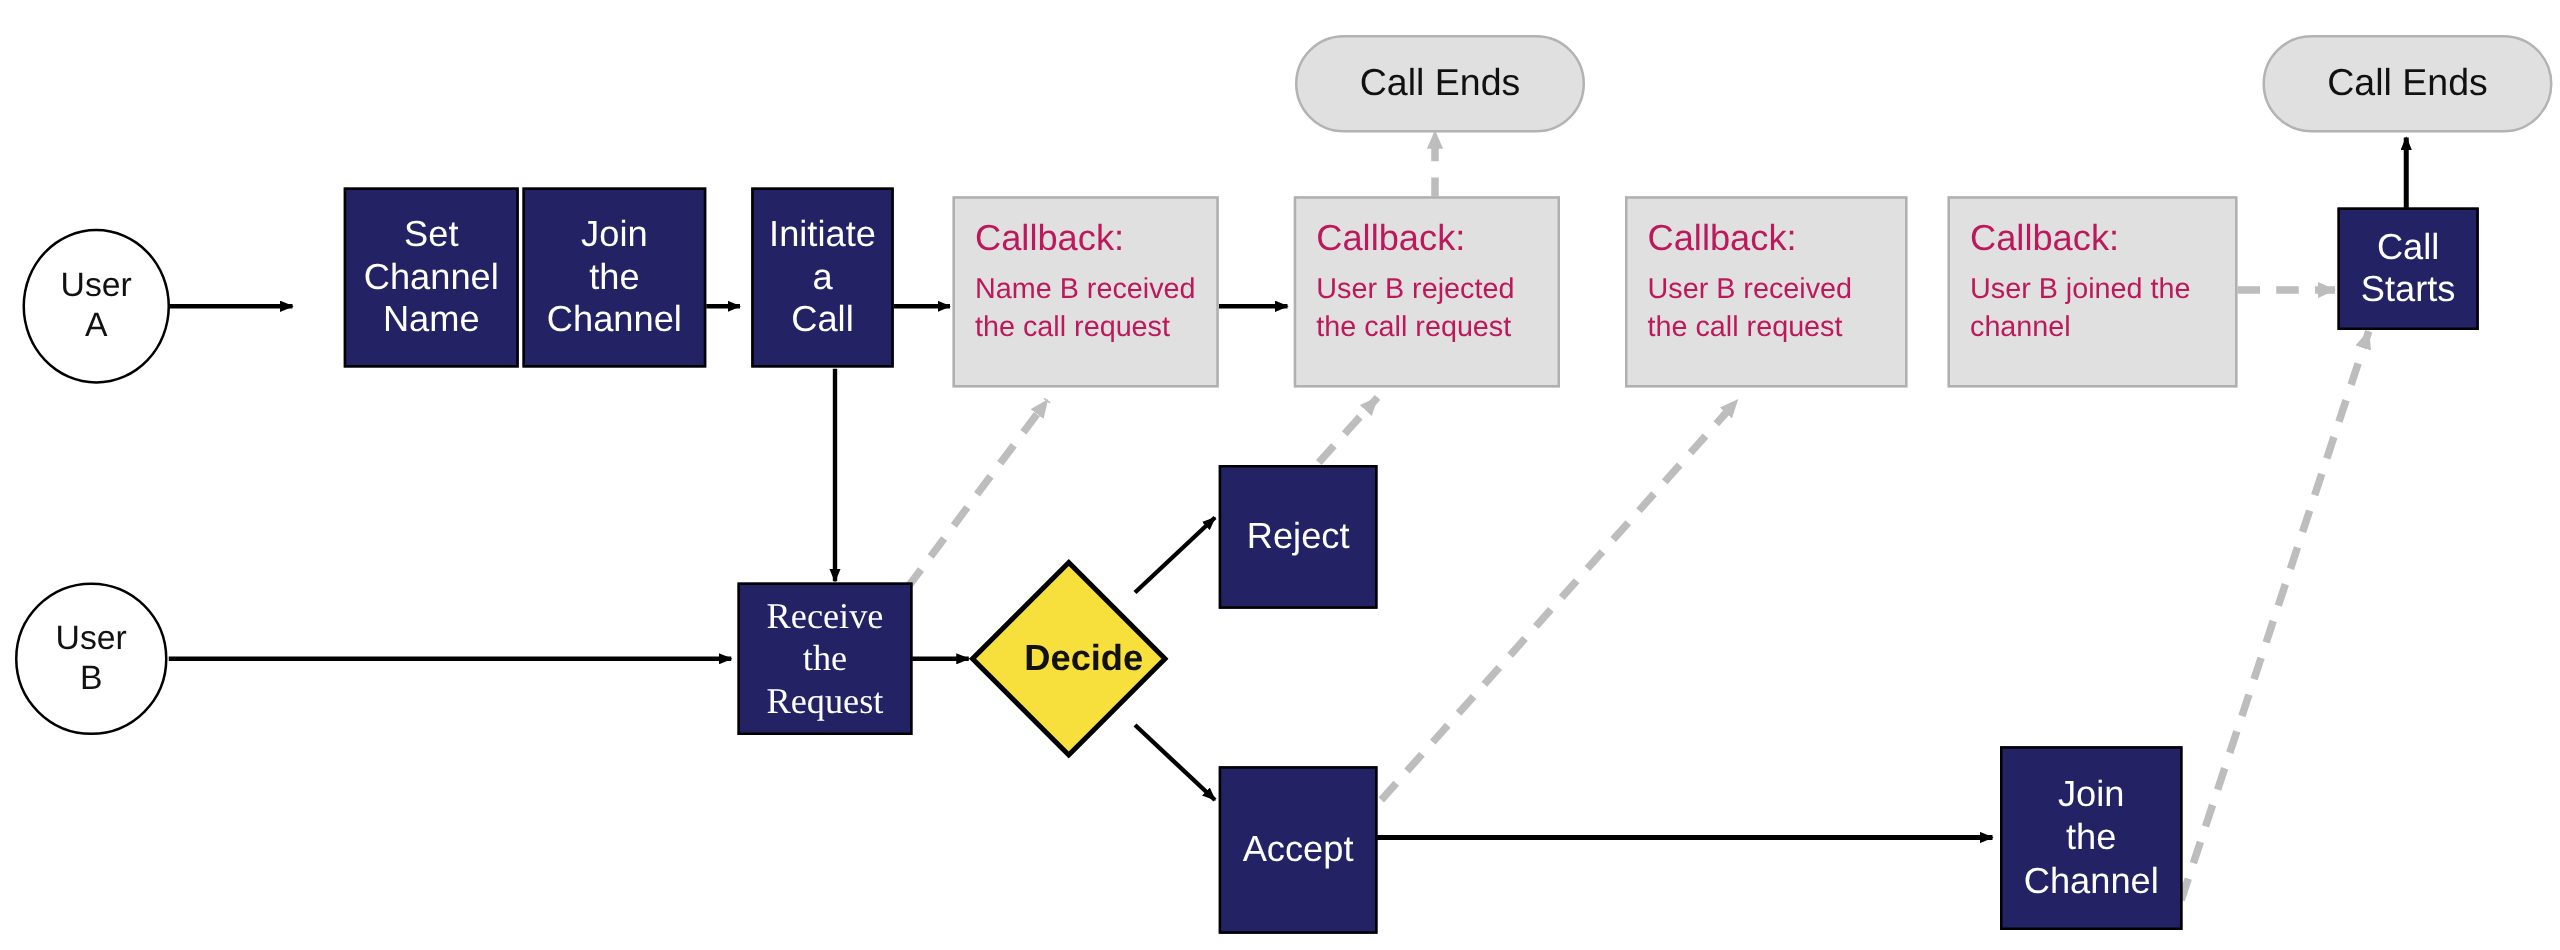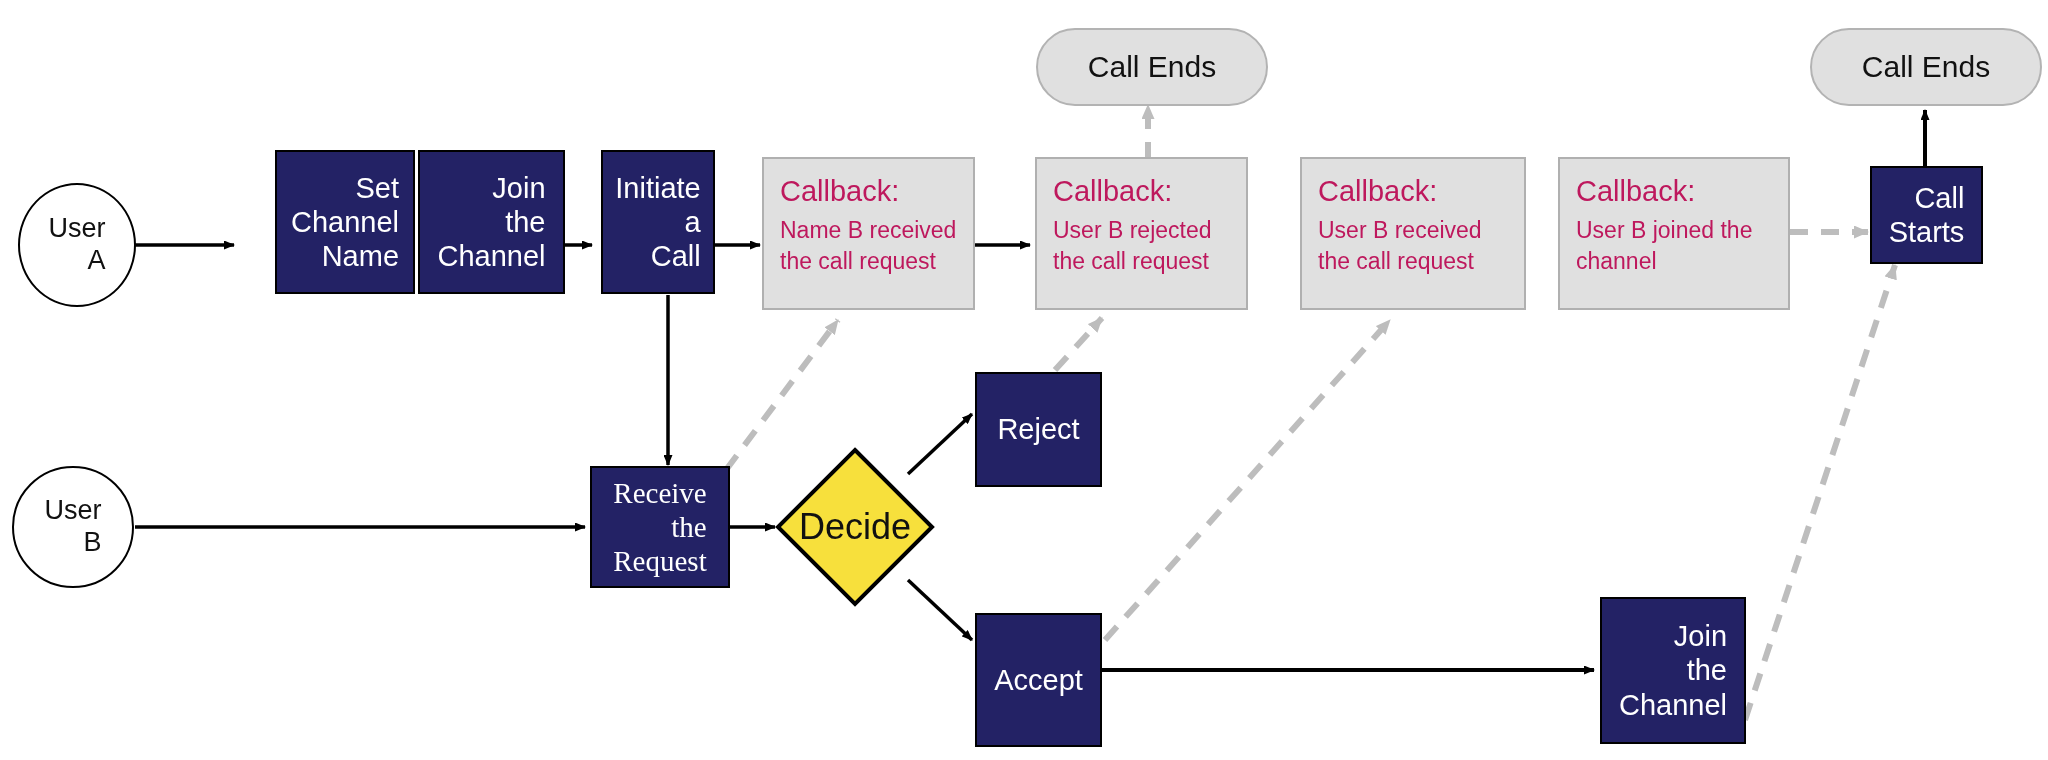--- a/index.html
+++ b/index.html
@@ -1,27 +1,27 @@
 <!DOCTYPE html>
 <html><head>
 <meta charset="utf-8">
 <style>
   html,body{margin:0;padding:0;background:#ffffff;}
   body{width:2048px;height:760px;font-family:"Liberation Sans",sans-serif;overflow:hidden;}
   #stage{position:relative;width:2048px;height:760px;background:#fff;}
   svg.edges{position:absolute;left:0;top:0;width:2048px;height:760px;pointer-events:none;}
-  .node{position:absolute;box-sizing:border-box;display:flex;align-items:center;justify-content:center;text-align:right;line-height:1.18;}
+  .node{position:absolute;box-sizing:border-box;display:flex;align-items:center;justify-content:center;text-align:center;line-height:1.18;}
   .proc{background:#232265;border:2px solid #000000;color:#ffffff;font-size:29px;}
   .note{background:#e0e0e0;border:2px solid #b0b0b0;color:#be185d;display:block;padding:14px 16px 0 16px;text-align:left;}
   .note .hdr{font-size:29px;line-height:1.25;margin-bottom:6px;}
   .note .body{font-size:23px;line-height:1.32;}
   .term{background:#e0e0e0;border:2px solid #b3b3b3;border-radius:60px;color:#111111;font-size:30px;}
   .circ{background:#ffffff;border:2px solid #000000;border-radius:50%;color:#111111;font-size:27px;}
   .diawrap{position:absolute;}
-  .dialabel{position:absolute;left:0;top:0;width:100%;height:100%;display:flex;align-items:center;justify-content:center;font-size:36px;color:#111;}
+  .dialabel{position:absolute;left:12px;top:0;width:100%;height:100%;display:flex;align-items:center;justify-content:center;font-size:29px;color:#111;font-weight:bold;}
   .two-line{white-space:pre-line;}
 </style>
 </head>
 <body>
 
 <div id="stage">
 
   <svg class="edges" viewBox="0 0 2048 760">
     <defs>
       <marker id="ah" markerWidth="11" markerHeight="9" refX="10" refY="4.5" orient="auto" markerUnits="userSpaceOnUse">

